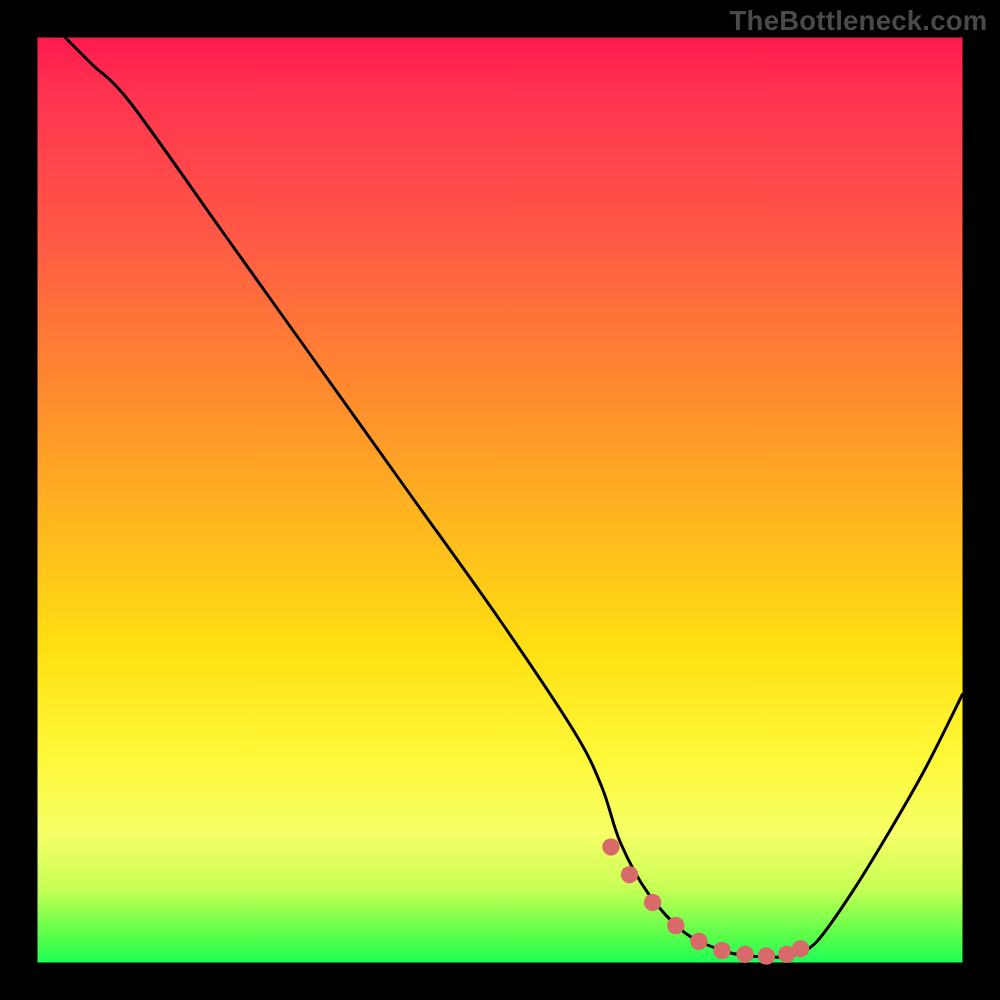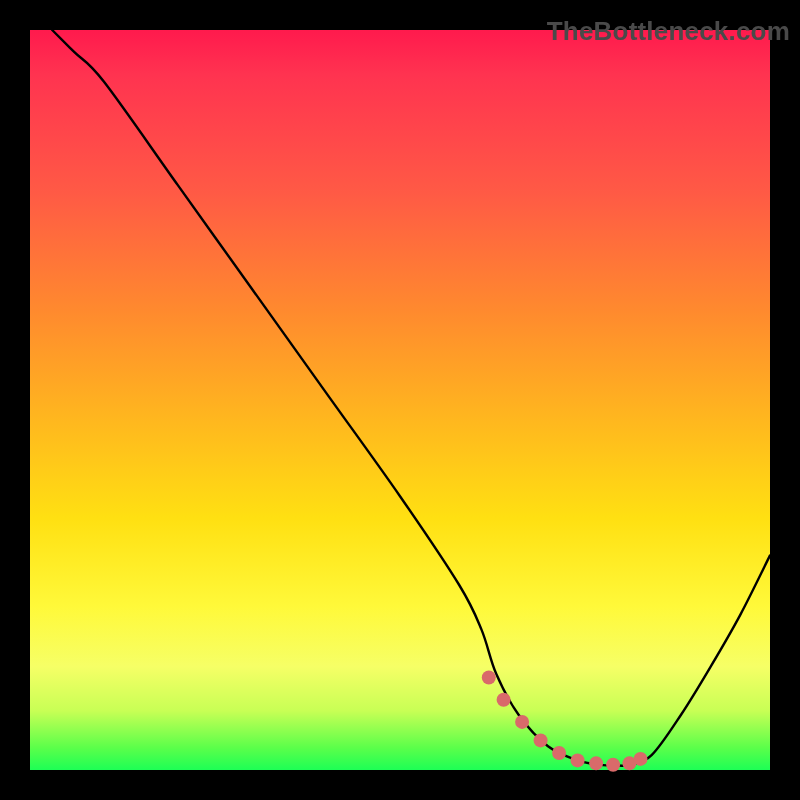--- a/index.html
+++ b/index.html
@@ -12,23 +12,23 @@
     font-family: Arial, Helvetica, sans-serif;
   }
   .frame {
     position: relative;
     width: 800px;
     height: 800px;
     background: #000;
   }
   .watermark {
     position: absolute;
-    top: 16px;
+    top: 4px;
     right: 10px;
-    font-size: 26px;
+    font-size: 22px;
     font-weight: bold;
     color: #4a4a4a;
     letter-spacing: 0.2px;
     z-index: 10;
     user-select: none;
   }
   .plot-area {
     position: absolute;
     left: 30px;
     top: 30px;

